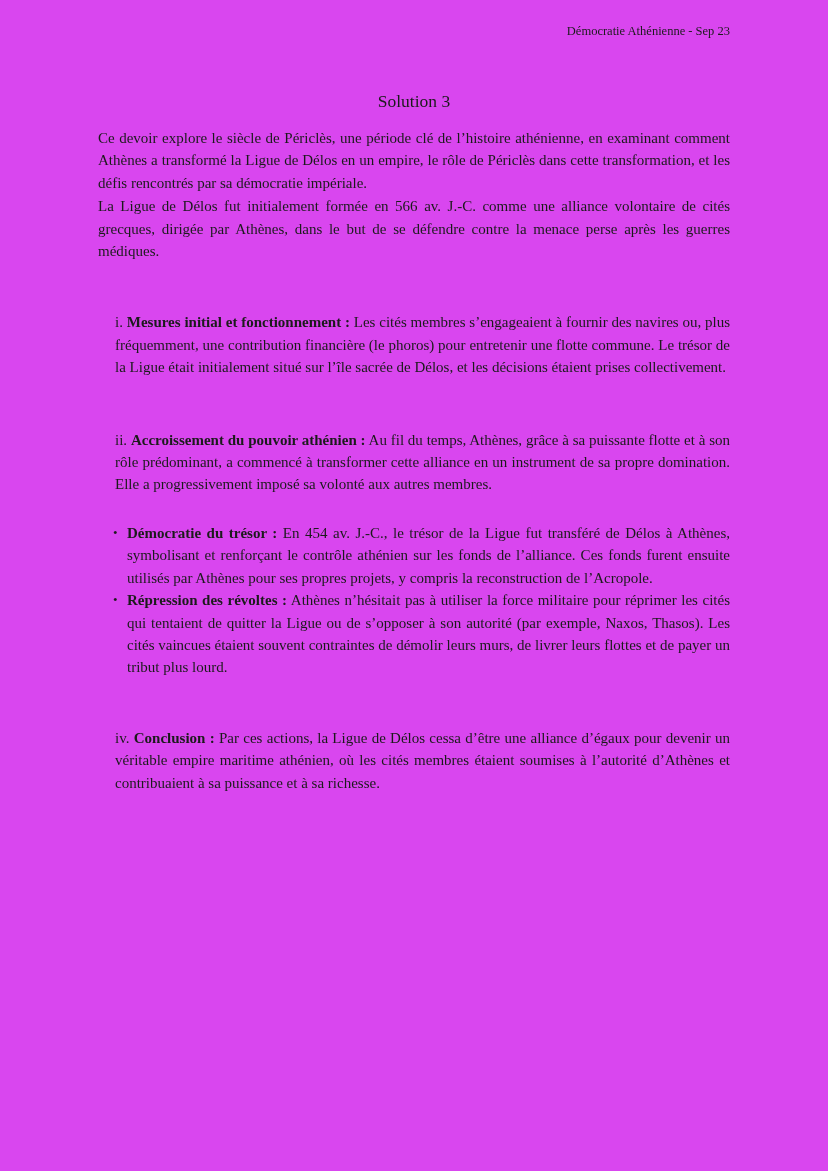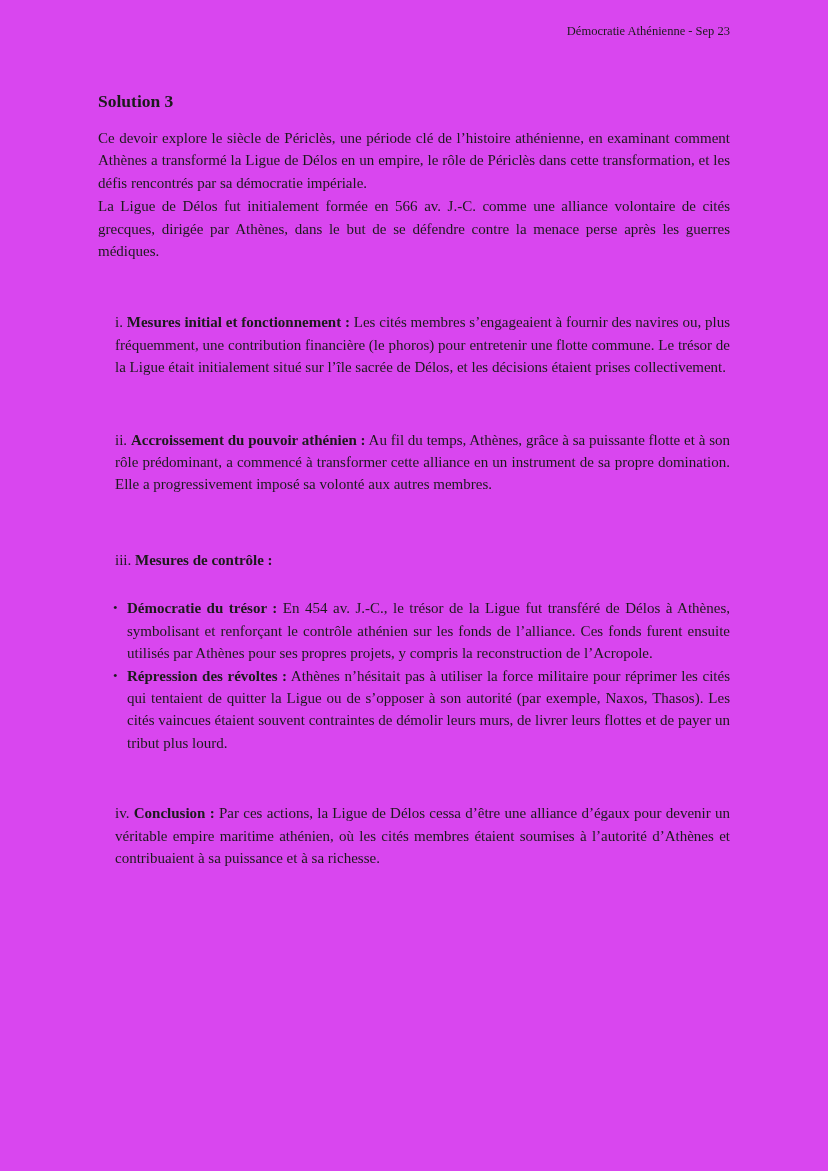--- a/index.html
+++ b/index.html
@@ -17,21 +17,22 @@
   }
   .doc-header {
     padding-top: 24px;
     text-align: right;
     font-size: 12.5px;
     color: #1b1b1b;
   }
   .doc-title {
     margin-top: 52px;
     font-size: 17.5px;
-    font-weight: 700;
+    font-weight: 400;
+    text-align: center;
   }
   .para, .item, .bullets li {
     font-size: 15px;
     line-height: 22.4px;
     text-align: justify;
   }
   .intro { margin-top: 15px; }
   .question-heading { margin-top: 13px; font-weight: 700; }
   .question-body { margin-top: 1px; }
   .item { padding-left: 17px; }
@@ -84,24 +85,20 @@
     <strong>Mesures initial et fonctionnement :</strong>
     <span>Les cités membres s’engageaient à fournir des navires ou, plus fréquemment, une contribution financière (le phoros) pour entretenir une flotte commune. Le trésor de la Ligue était initialement situé sur l’île sacrée de Délos, et les décisions étaient prises collectivement.</span>
   </p>
 
   <p class="item item-ii">
     <span>ii.</span>
     <strong>Accroissement du pouvoir athénien :</strong>
     <span>Au fil du temps, Athènes, grâce à sa puissante flotte et à son rôle prédominant, a commencé à transformer cette alliance en un instrument de sa propre domination. Elle a progressivement imposé sa volonté aux autres membres.</span>
   </p>
 
-  <p class="item item-iii">
-    <span>iii.</span>
-    <strong>Mesures de contrôle :</strong>
-  </p>
 
   <ul class="bullets">
     <li>
       <strong>Démocratie du trésor :</strong>
       <span>En 454 av. J.-C., le trésor de la Ligue fut transféré de Délos à Athènes, symbolisant et renforçant le contrôle athénien sur les fonds de l’alliance. Ces fonds furent ensuite utilisés par Athènes pour ses propres projets, y compris la reconstruction de l’Acropole.</span>
     </li>
     <li>
       <strong>Répression des révoltes :</strong>
       <span>Athènes n’hésitait pas à utiliser la force militaire pour réprimer les cités qui tentaient de quitter la Ligue ou de s’opposer à son autorité (par exemple, Naxos, Thasos). Les cités vaincues étaient souvent contraintes de démolir leurs murs, de livrer leurs flottes et de payer un tribut plus lourd.</span>
     </li>

